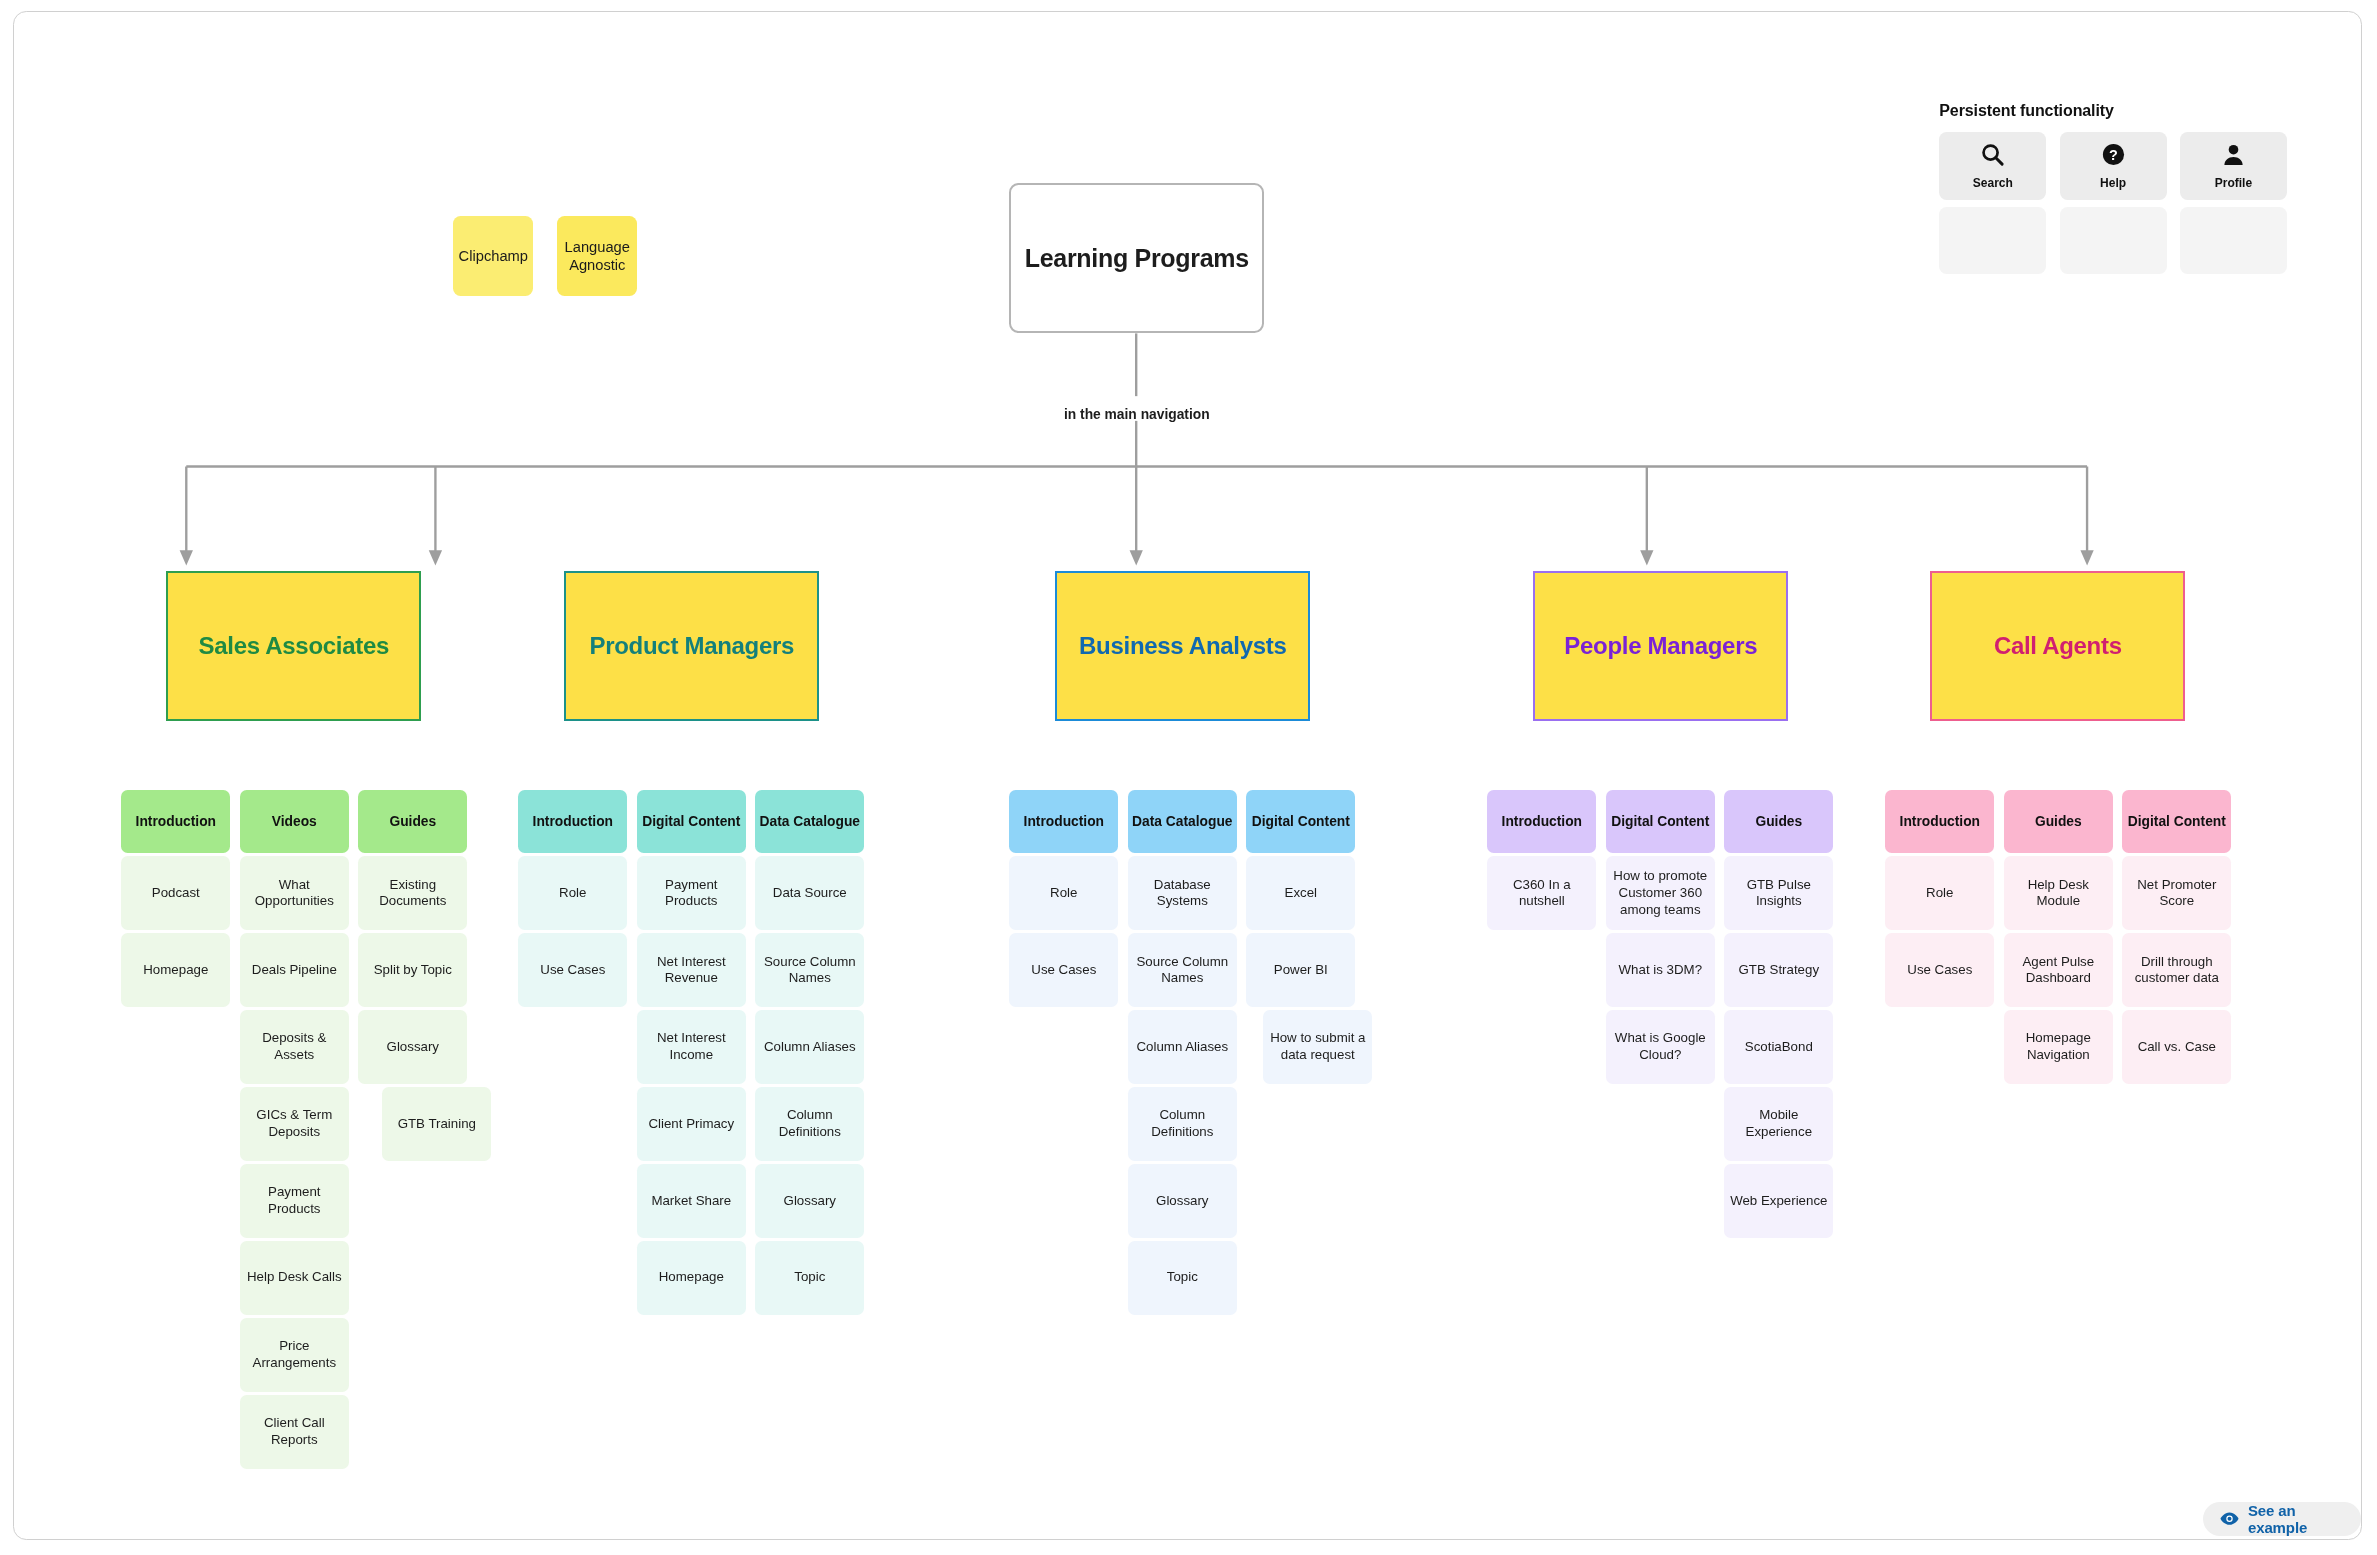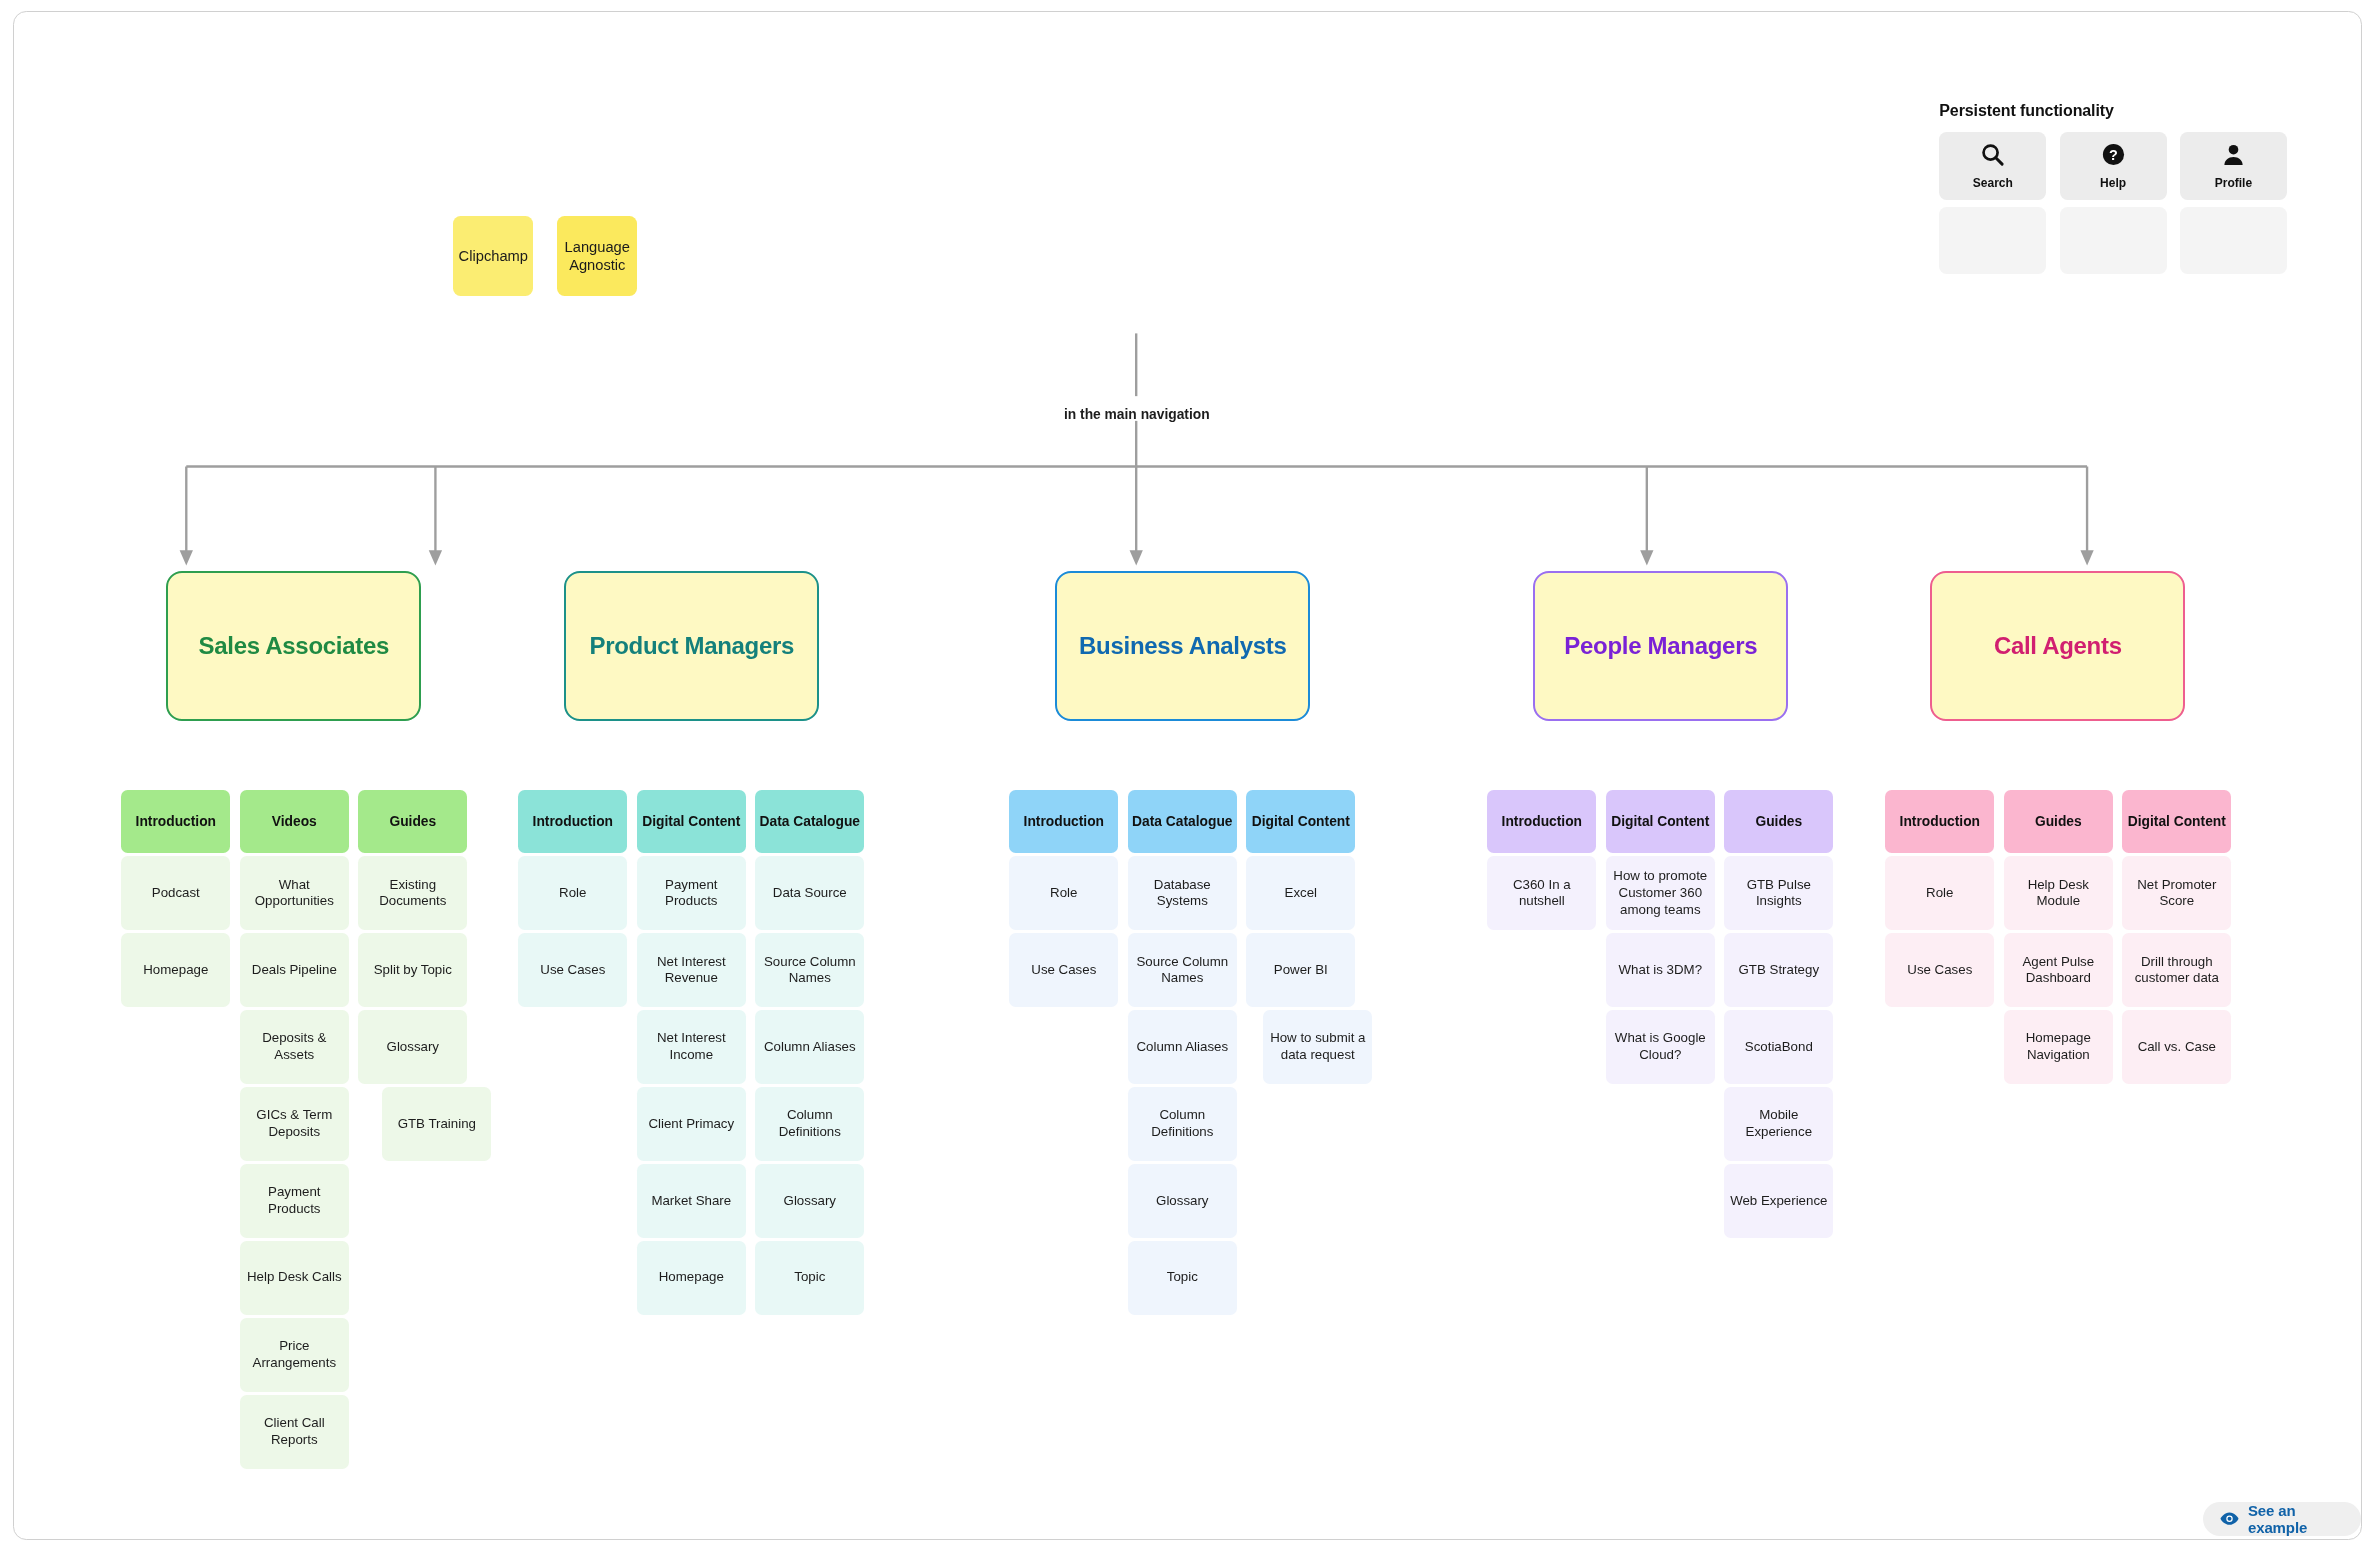--- a/index.html
+++ b/index.html
@@ -113,22 +113,22 @@
     pointer-events: none;
   }
 
   
   .role-box {
     position: absolute;
     top: 559px;
     width: 255px;
     height: 150px;
     border: 2.9px solid #888;
-    border-radius: 16px;
-    background: #fef9c3;
+    border-radius: 0;
+    background: #fde047;
     display: flex;
     align-items: center;
     justify-content: center;
     box-sizing: border-box;
   }
   .role-box .role-label {
     font-size: 24px;
     font-weight: bold;
     letter-spacing: -0.3px;
   }
@@ -252,20 +252,23 @@
           <span class="pf-label">Profile</span>
         </div>
       </div>
     <div class="pf-row" id="pf-empty">
         <div class="pf-tile empty"></div>
         <div class="pf-tile empty"></div>
         <div class="pf-tile empty"></div>
       </div>
   </div>
 
+  <div id="root-node">
+    <span class="rn-label">Learning Programs</span>
+  </div>
   <div id="edge-label">in the main navigation</div>
 
   <div id="groups-host">
       <div class="role-box" style="left: 152px; border-color: rgb(46, 158, 79);">
         <span class="role-label" style="color: rgb(31, 138, 67);">Sales Associates</span>
       </div>
       <div class="group" style="left: 107px;">
         <div class="subcol">
           <div class="head-card" style="background: rgb(164, 233, 139);">Introduction</div>
           <div class="leaf-card" style="background: rgb(237, 248, 232);">Podcast</div>

